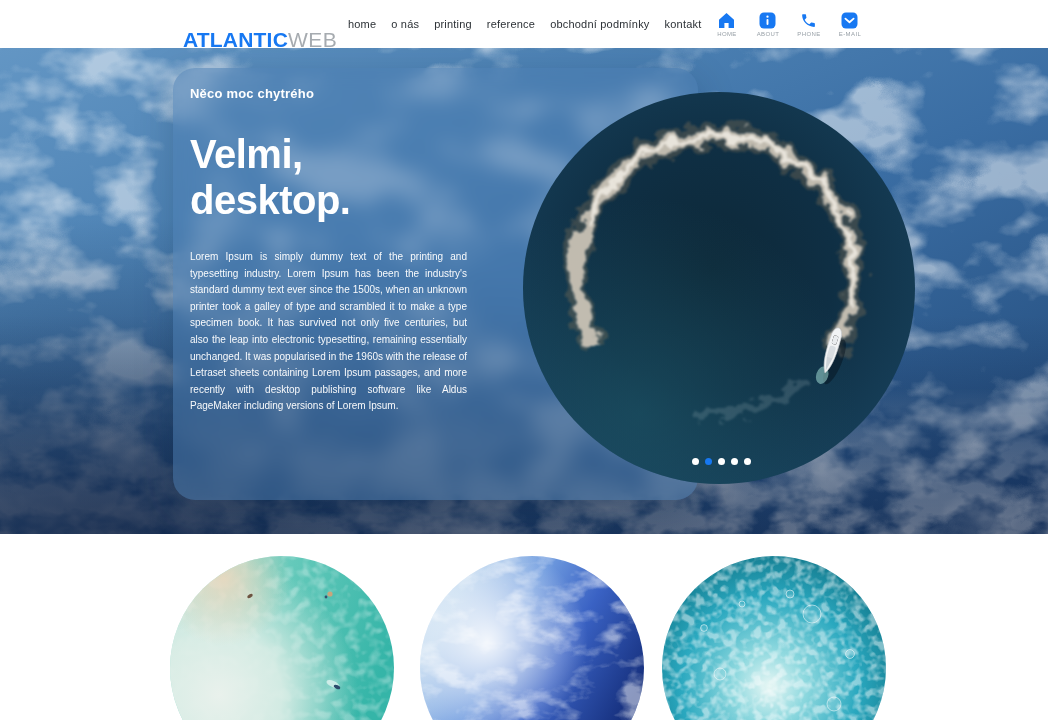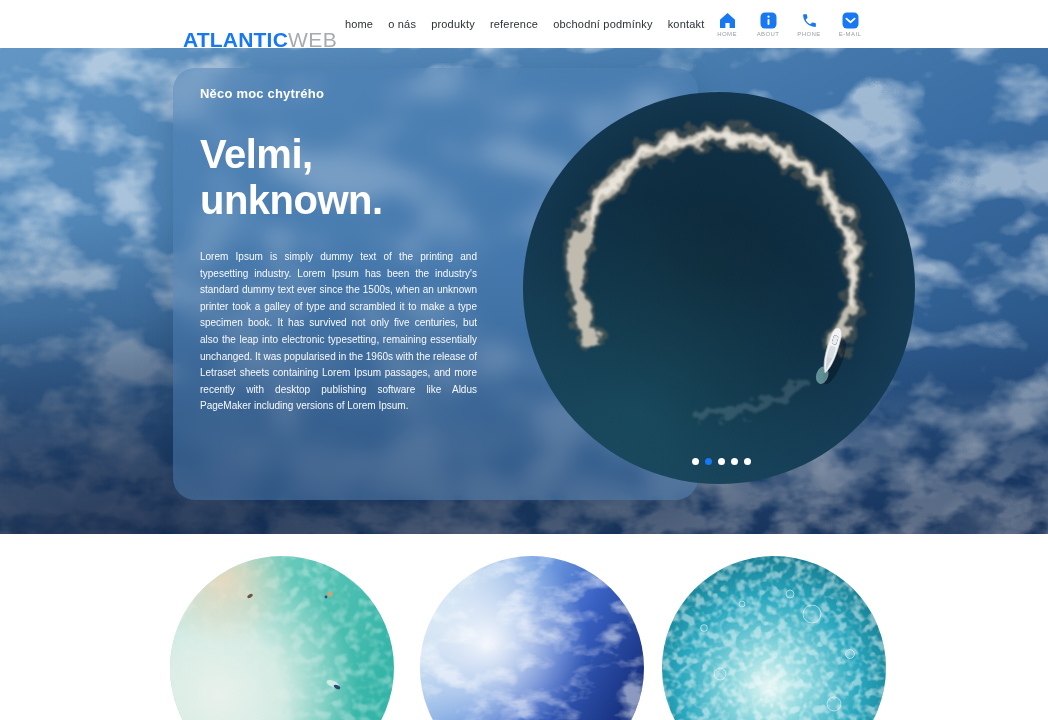--- a/index.html
+++ b/index.html
@@ -20,21 +20,21 @@
   .quick-link svg { display:block; }
   .quick-link .ql-label { font-size:6px; color:#98a0a7; letter-spacing:.4px; }
 
   
   .hero { position:absolute; top:48px; left:0; width:1048px; height:486px; overflow:hidden; }
   .hero-bg { position:absolute; inset:0; }
   .glass-card { position:absolute; left:173px; top:20px; width:525px; height:432px;
                 border-radius:22px; background:rgba(74,124,176,.50);
                 backdrop-filter:blur(9px); -webkit-backdrop-filter:blur(9px);
                 box-shadow:0 12px 38px rgba(10,30,60,.22); }
-  .hero-copy { position:absolute; left:200px; top:38px; width:300px; color:#fff; z-index:3; }
+  .hero-copy { position:absolute; left:190px; top:38px; width:300px; color:#fff; z-index:3; }
   .eyebrow { font-size:13px; font-weight:700; letter-spacing:.2px; }
   .headline { margin-top:30px; font-size:40px; line-height:46px; font-weight:700; letter-spacing:-.5px; }
   .headline span { display:block; }
   .hero-par { margin-top:26px; width:277px; font-size:10px; line-height:16.6px;
               text-align:justify; color:rgba(255,255,255,.96); }
   .hero-circle { position:absolute; left:523px; top:44px; width:392px; height:392px;
                  border-radius:50%; overflow:hidden; z-index:2; }
   .dots { position:absolute; left:692px; top:410px; display:flex; gap:6px; z-index:4; }
   .dot { width:7px; height:7px; border-radius:50%; background:#fff; cursor:pointer; }
   .dot.active { background:var(--accent,#1778f2); }
@@ -52,21 +52,21 @@
 
   <header class="header">
     <div class="header-inner">
       <div class="logo">
         <span class="logo-bold">ATLANTIC</span>
         <span class="logo-light">WEB</span>
       </div>
       <nav class="nav">
         <a href="#">home</a>
         <a href="#">o nás</a>
-        <a href="#">produkty</a>
+        <a href="#">printing</a>
         <a href="#">reference</a>
         <a href="#">obchodní podmínky</a>
         <a href="#">kontakt</a>
       </nav>
       <div class="quick-links">
         <div class="quick-link">
           <span>
             <svg width="17" height="17" viewBox="0 0 17 17">
                 <path d="M8.5 1 L16 7.7 V16 H10.6 V11 H6.4 V16 H1 V7.7 Z" fill="#1778f2"></path>
               </svg>
@@ -147,21 +147,21 @@
         <rect width="1048" height="486" fill="url(#heroDarkBottom)"></rect>
       </svg>
     </div>
 
     <div class="glass-card"></div>
 
     <div class="hero-copy">
       <div class="eyebrow">Něco moc chytrého</div>
       <h1 class="headline">
         <span>Velmi,</span>
-        <span>unknown.</span>
+        <span>desktop.</span>
       </h1>
       <p class="hero-par">Lorem Ipsum is simply dummy text of the printing and typesetting industry. Lorem Ipsum has been the industry's standard dummy text ever since the 1500s, when an unknown printer took a galley of type and scrambled it to make a type specimen book. It has survived not only five centuries, but also the leap into electronic typesetting, remaining essentially unchanged. It was popularised in the 1960s with the release of Letraset sheets containing Lorem Ipsum passages, and more recently with desktop publishing software like Aldus PageMaker including versions of Lorem Ipsum.</p>
     </div>
 
     <div class="hero-circle">
       <svg width="392" height="392" viewBox="0 0 392 392">
         <defs>
           <radialGradient id="seaDark" cx="48%" cy="45%" r="70%">
             <stop offset="0%" stop-color="#0d2838"></stop>
             <stop offset="45%" stop-color="#0f2f44"></stop>

